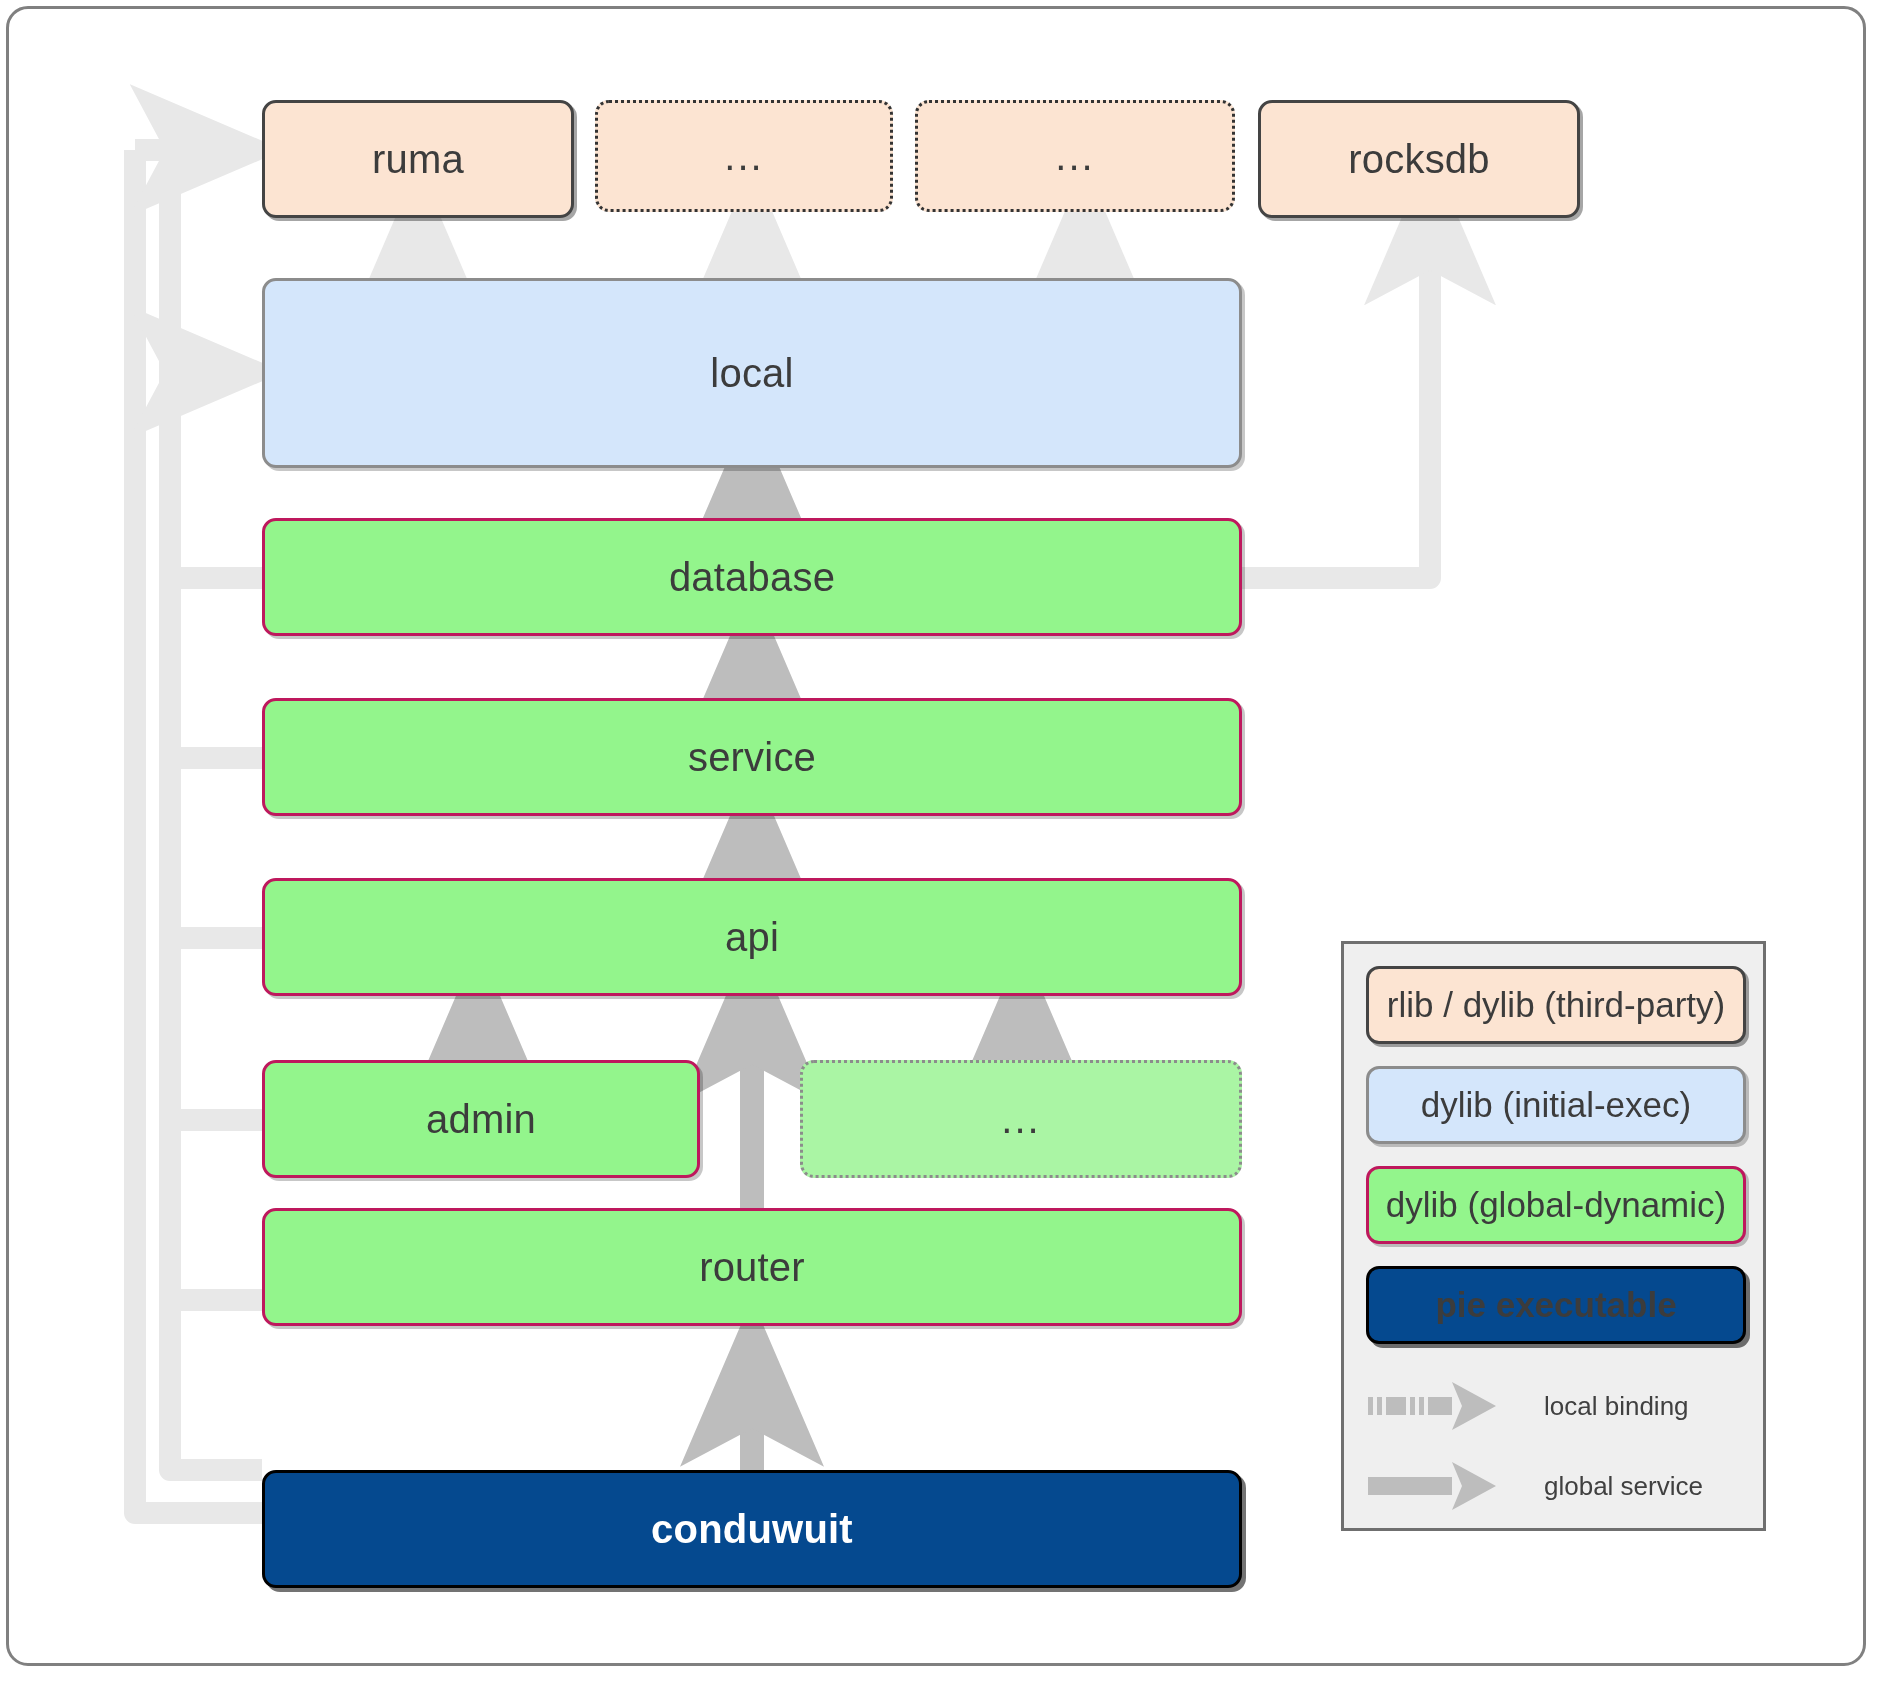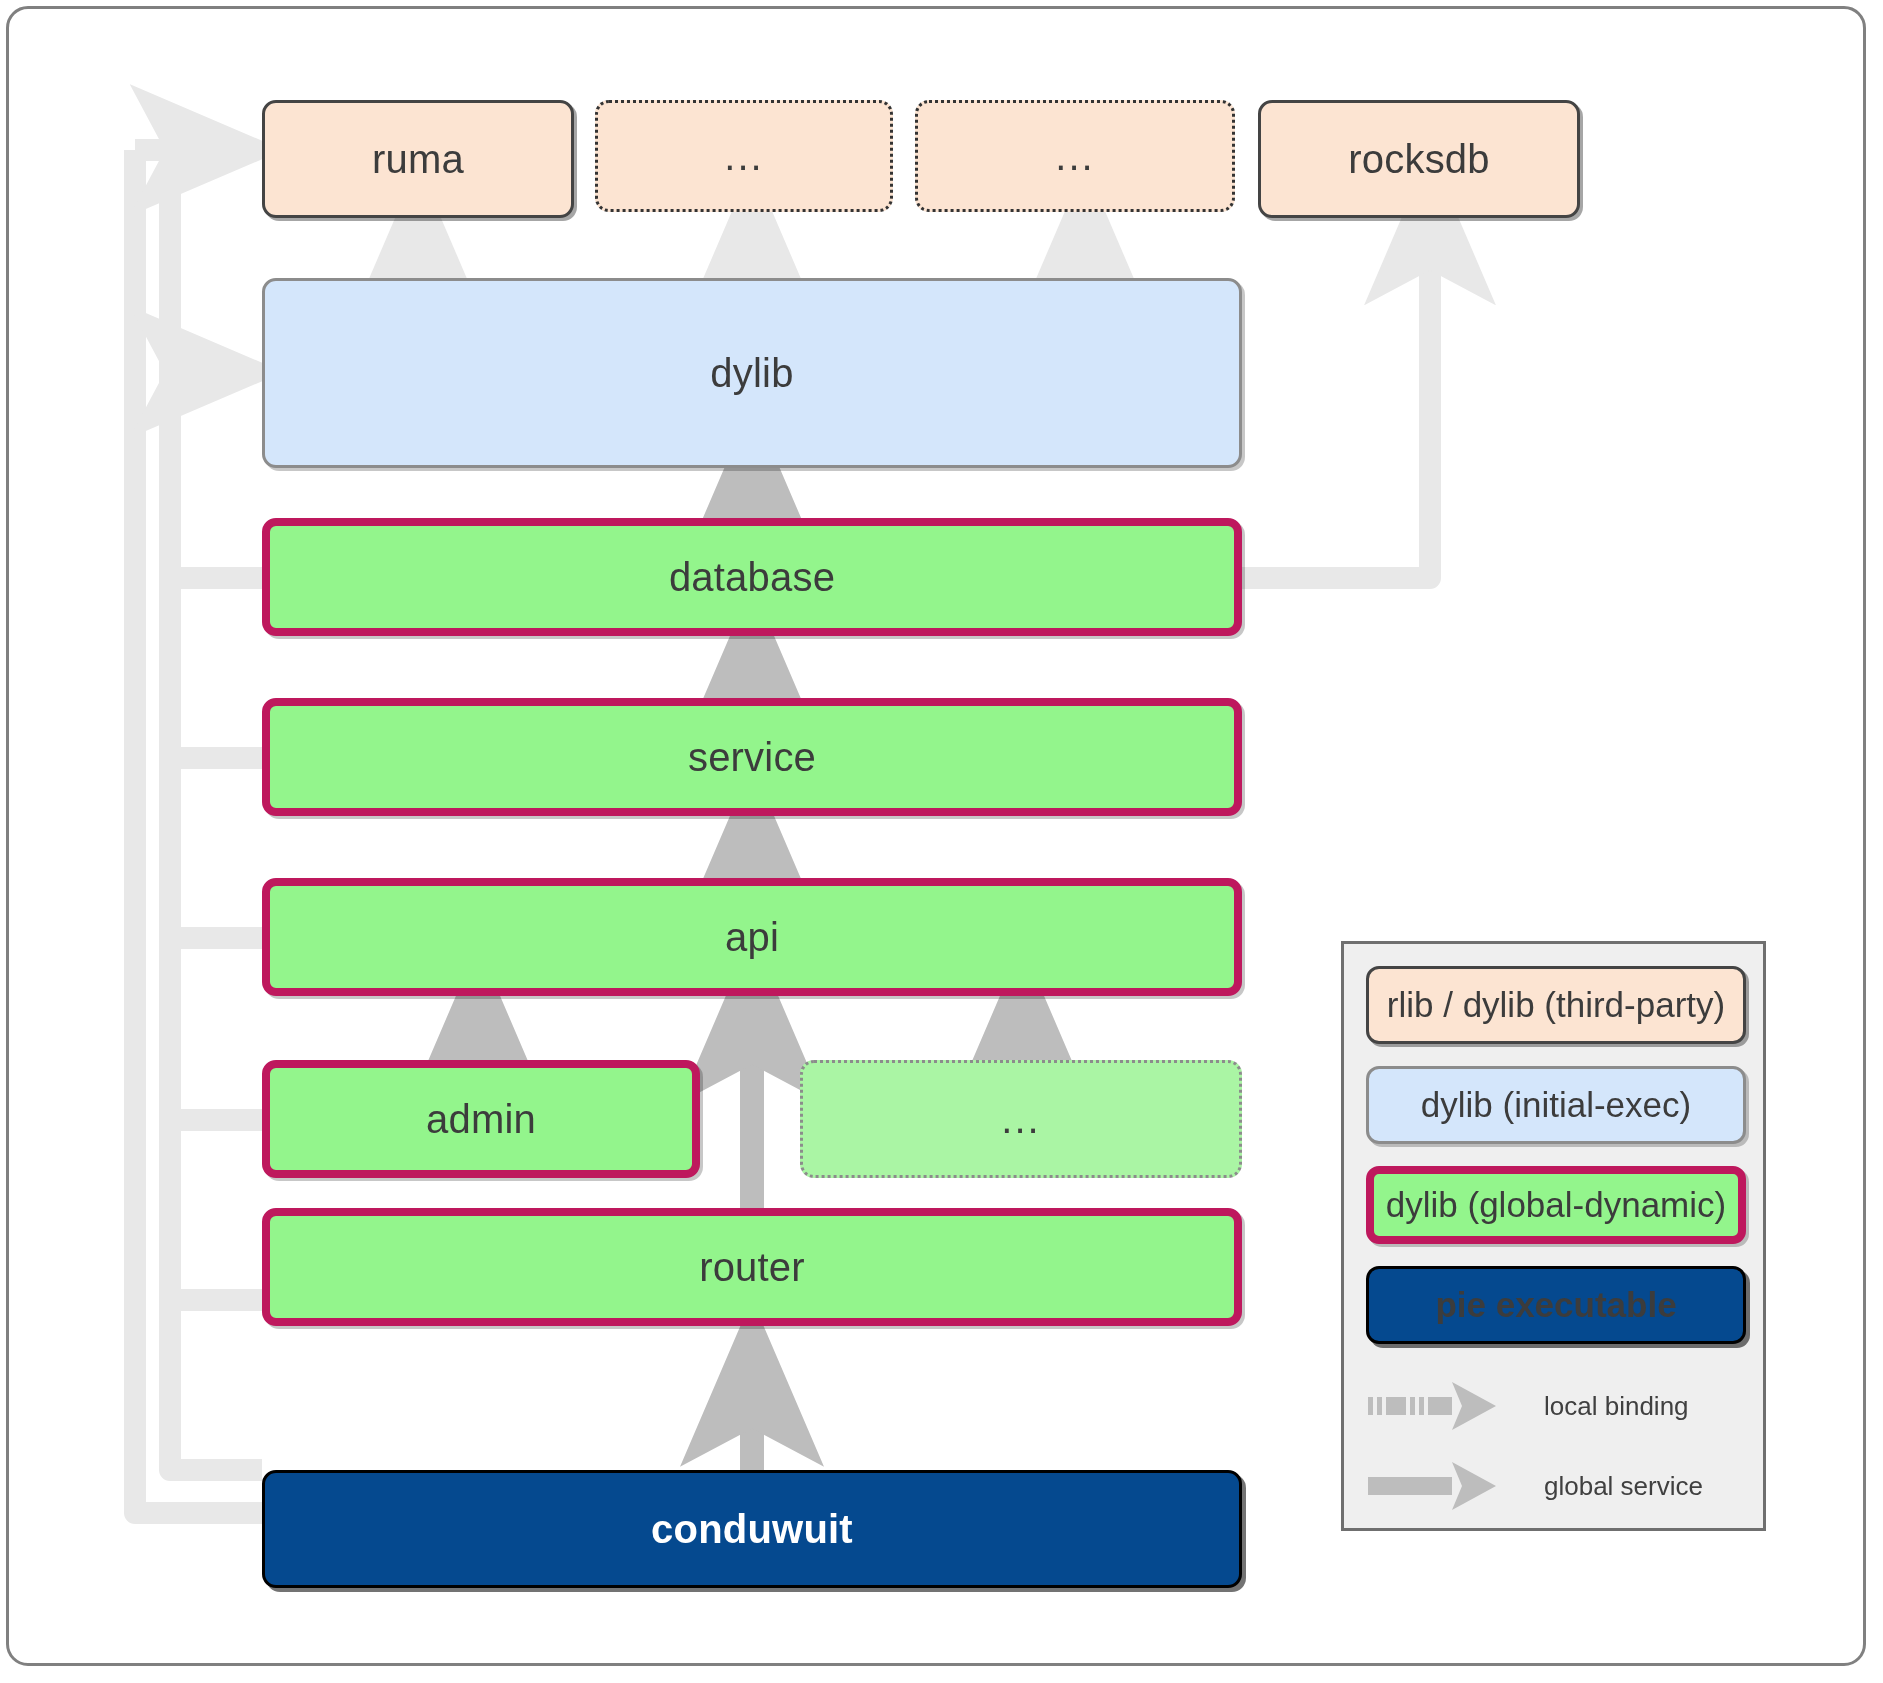--- a/index.html
+++ b/index.html
@@ -55,21 +55,21 @@
   }
   
   .n-blue {
     background: #d4e6fb;
     border: 3px solid #8c8c8c;
     box-shadow: 3px 3px 0 rgba(0,0,0,.22);
   }
   
   .n-green {
     background: #93f58c;
-    border: 8px solid #be185d;
+    border: 3px solid #be185d;
     box-shadow: 3px 3px 0 rgba(0,0,0,.22);
   }
   .n-green-dotted {
     background: #aaf5a4;
     border: 3px dotted #8c8c8c;
     box-shadow: none;
   }
   
   .n-pie {
     background: #05498f;
@@ -203,21 +203,21 @@
 
   <div class="node n-third-dotted" style="left:915px; top:100px; width:320px; height:112px;">
     <span class="lbl ellipsis">...</span>
   </div>
 
   <div class="node n-third" style="left:1258px; top:100px; width:322px; height:118px;">
     <span class="lbl">rocksdb</span>
   </div>
 
   <div class="node n-blue" style="left:262px; top:278px; width:980px; height:190px;">
-    <span class="lbl">dylib</span>
+    <span class="lbl">local</span>
   </div>
 
   <div class="node n-green" style="left:262px; top:518px; width:980px; height:118px;">
     <span class="lbl">database</span>
   </div>
 
   <div class="node n-green" style="left:262px; top:698px; width:980px; height:118px;">
     <span class="lbl">service</span>
   </div>
 

